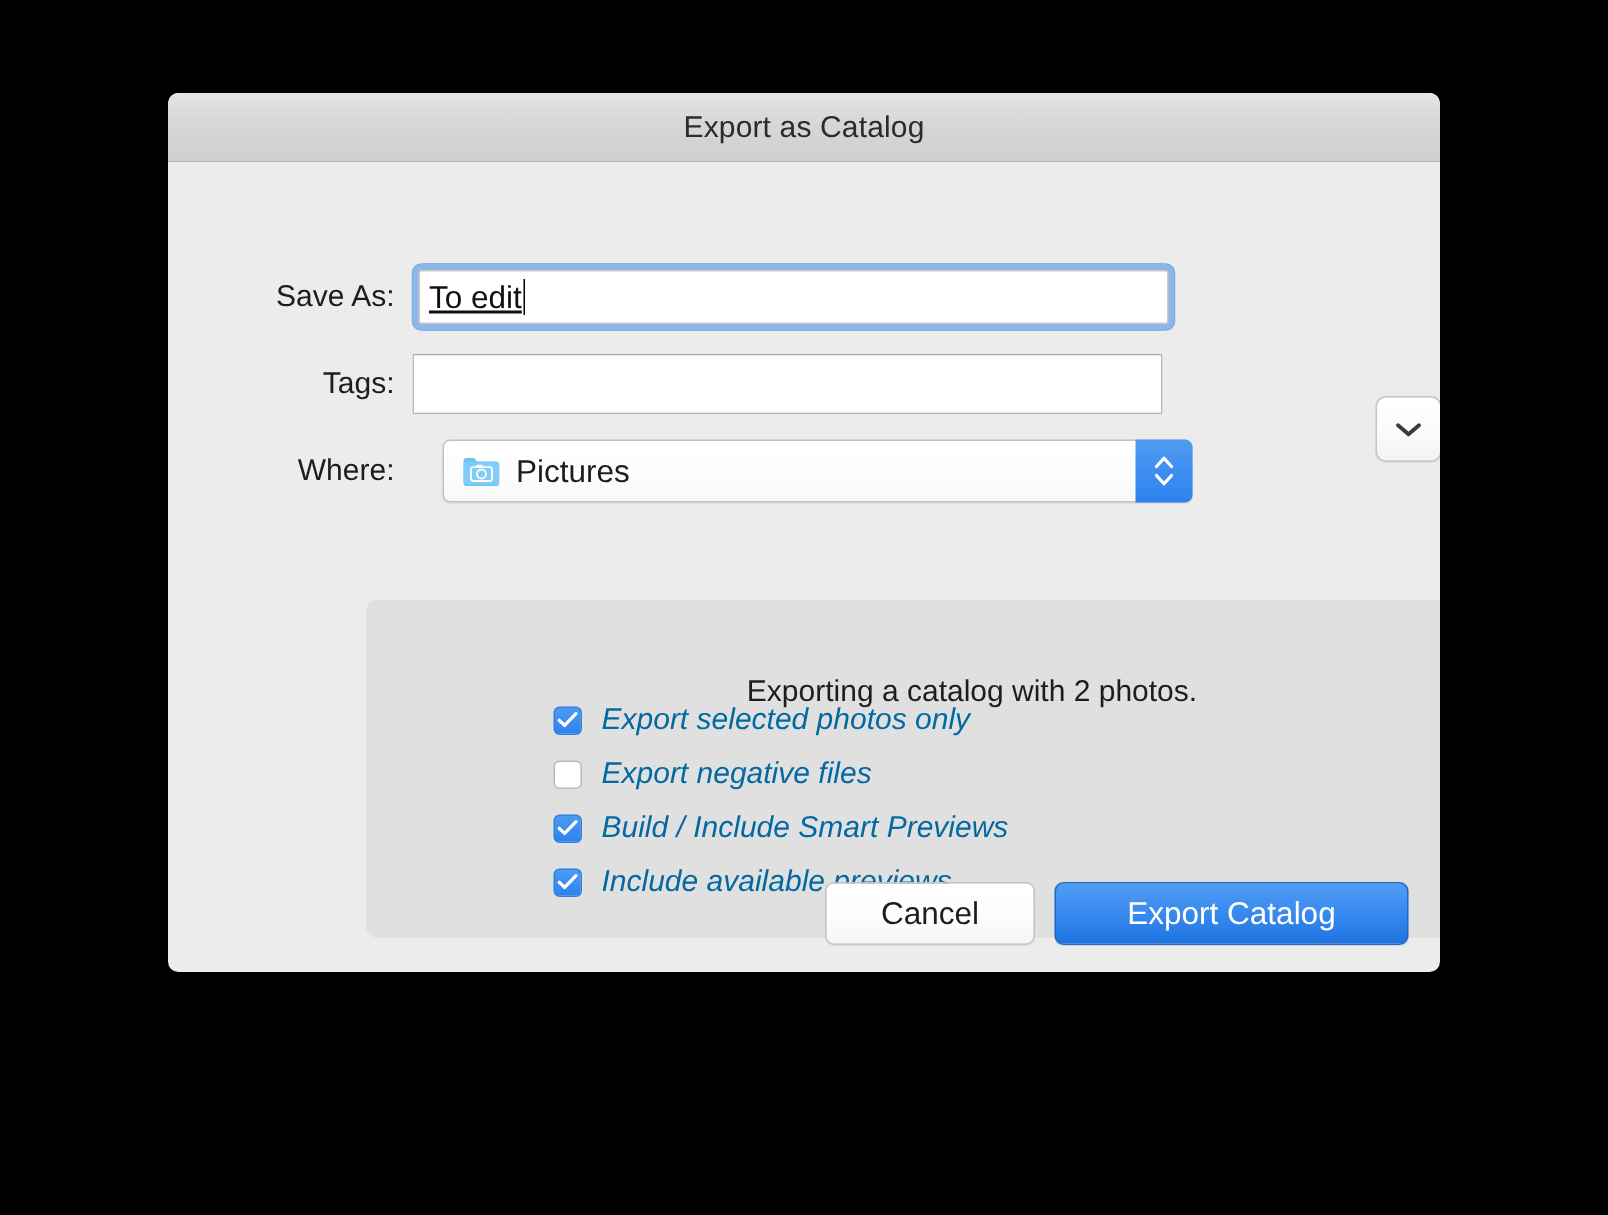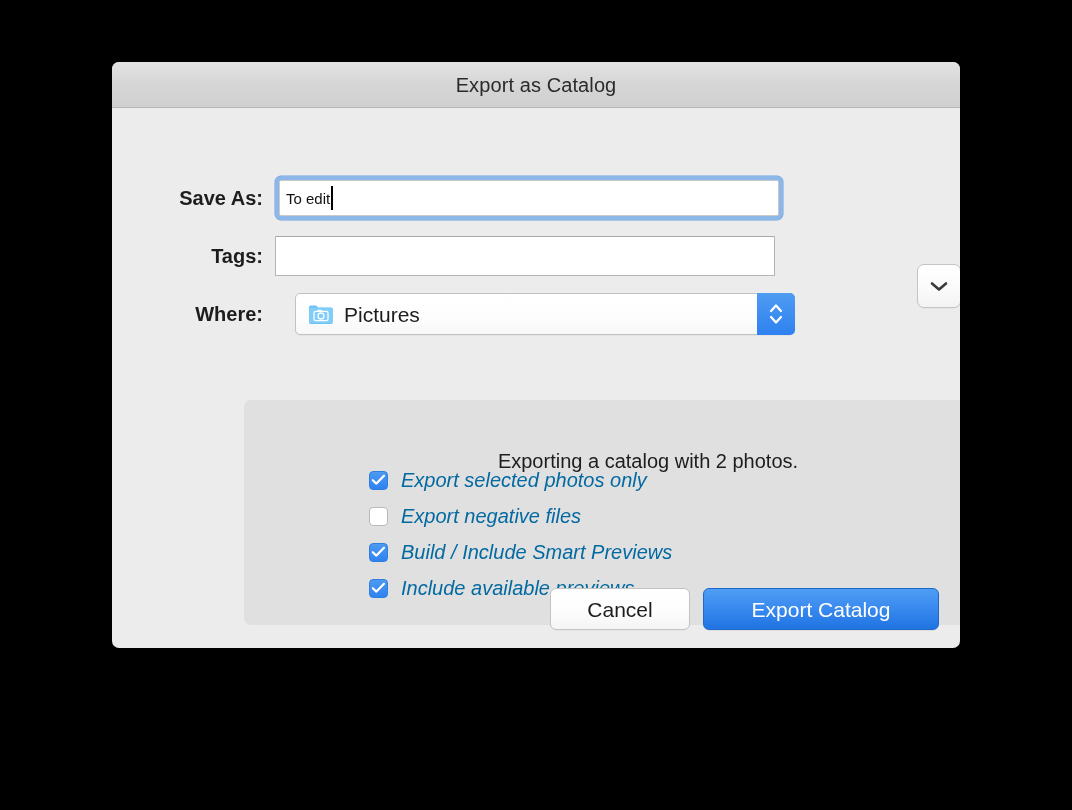--- a/index.html
+++ b/index.html
@@ -77,21 +77,20 @@
 
   .field-label {
     width: 163px;           
     text-align: right;
     padding-right: 12px;
     box-sizing: border-box;
     font-size: 20px;
     color: #1d1d1d;
     line-height: 1;
     white-space: nowrap;
-    font-weight: bold;
   }
 
   
   .saveas-wrap {
     position: relative;
     width: 508px;
     height: 44px;
   }
   .focus-ring {
     position: absolute;
@@ -109,24 +108,25 @@
     background: #ffffff;
     border: 1px solid #c9c9c9;
     border-radius: 2px;
     box-sizing: border-box;
     display: flex;
     align-items: center;
     padding-left: 6px;
     overflow: hidden;
   }
   .saveas-text {
-    font-size: 15px;
+    font-size: 21px;
     color: #111111;
     line-height: 1;
     white-space: pre;
+    text-decoration: underline;
   }
   .caret {
     display: inline-block;
     width: 1.5px;
     height: 24px;
     background: #000000;
     margin-left: 1px;
     vertical-align: middle;
   }
 

